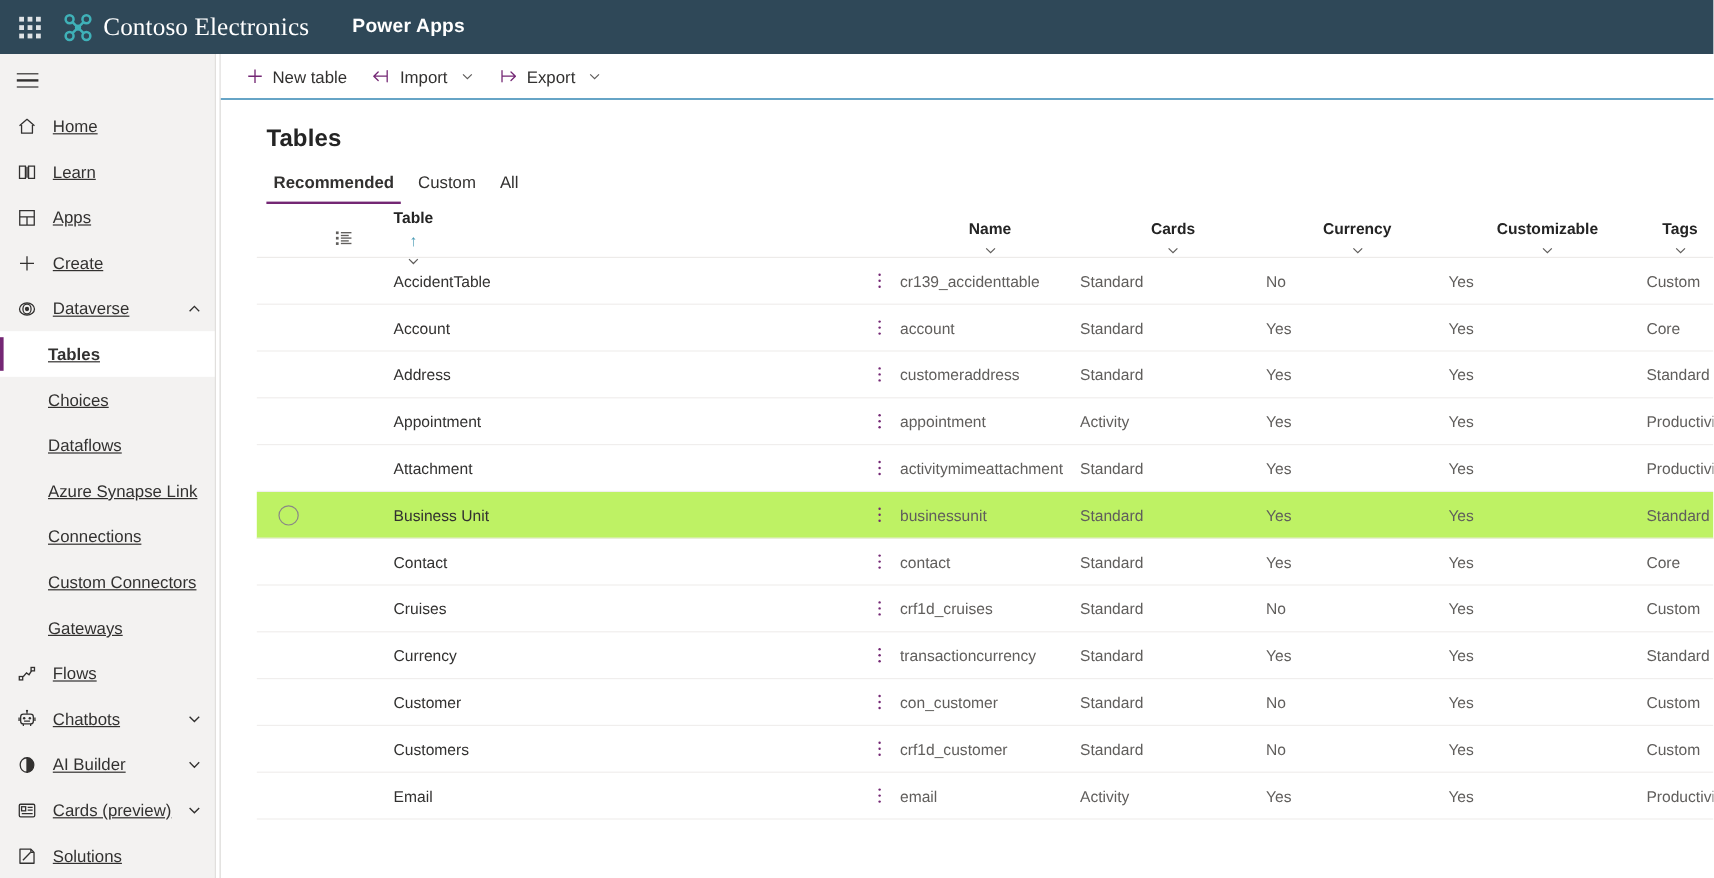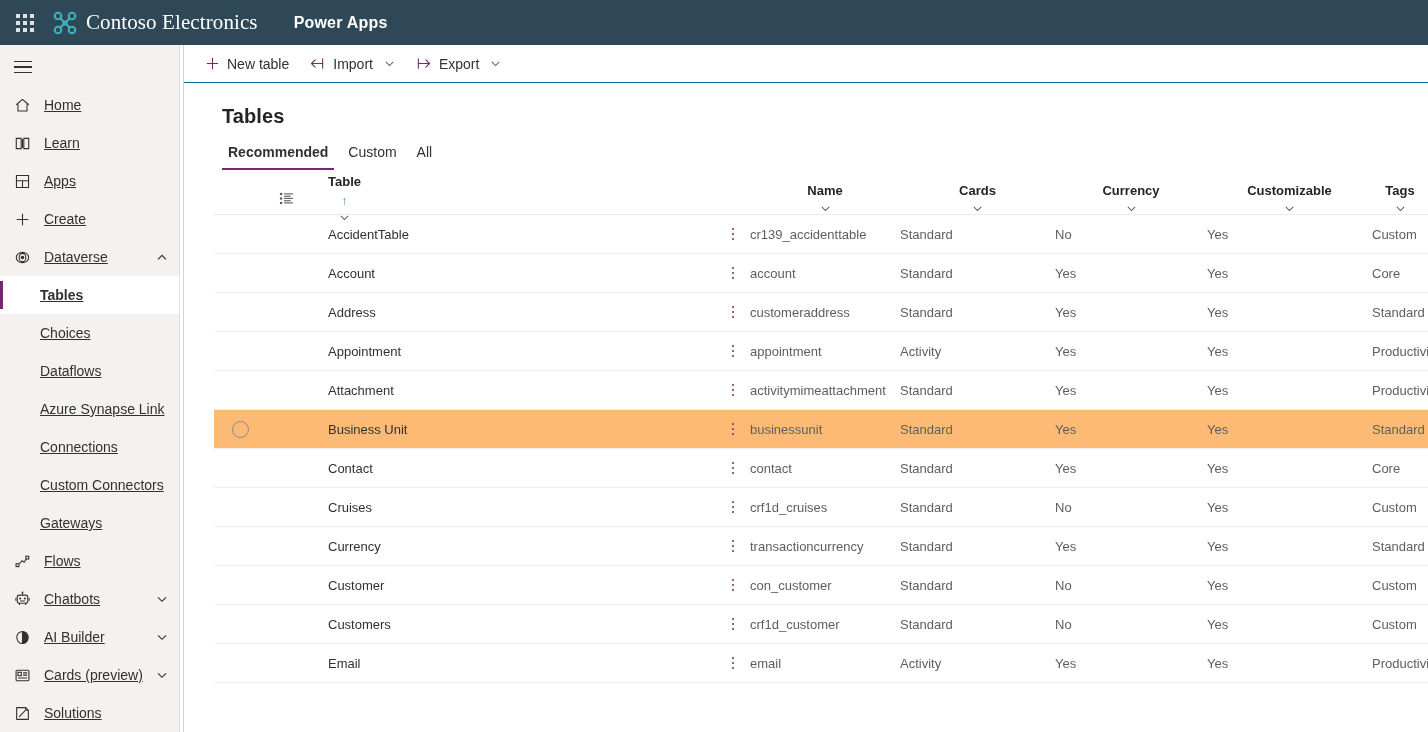--- a/index.html
+++ b/index.html
@@ -87,21 +87,21 @@
   
   #grid { margin-top:12px; }
   .grid-head {
     display:flex; align-items:center; height:33px; border-bottom:1px solid #edebe9;
     margin-left:30px; margin-right:0; font-size:13px; color:#242424; font-weight:600;
   }
   .grid-row {
     display:flex; align-items:center; height:39px; border-bottom:1px solid #f0eeed;
     margin-left:30px; font-size:13px; color:#323130; cursor:pointer;
   }
-  .grid-row.hovered { background:#fdba74; }
+  .grid-row.hovered { background:#bef264; }
   .c-sel { width:52px; min-width:52px; display:flex; align-items:center; justify-content:center; }
   .sel-circle {
     width:17px; height:17px; border-radius:50%; border:1.4px solid #8a8886; background:transparent;
   }
   .c-ico { width:40px; min-width:40px; display:flex; align-items:center; justify-content:center; color:#605e5c; }
   .c-table { width:410px; min-width:410px; padding-left:22px; display:flex; align-items:center; gap:6px; }
   .c-kebab { width:34px; min-width:34px; display:flex; align-items:center; justify-content:center; }
   .kebab { display:flex; flex-direction:column; gap:2.5px; align-items:center; }
   .kebab i { width:2.2px; height:2.2px; background:#742774; border-radius:50%; display:block; }
   .c-name { width:150px; min-width:150px; color:#605e5c; }

